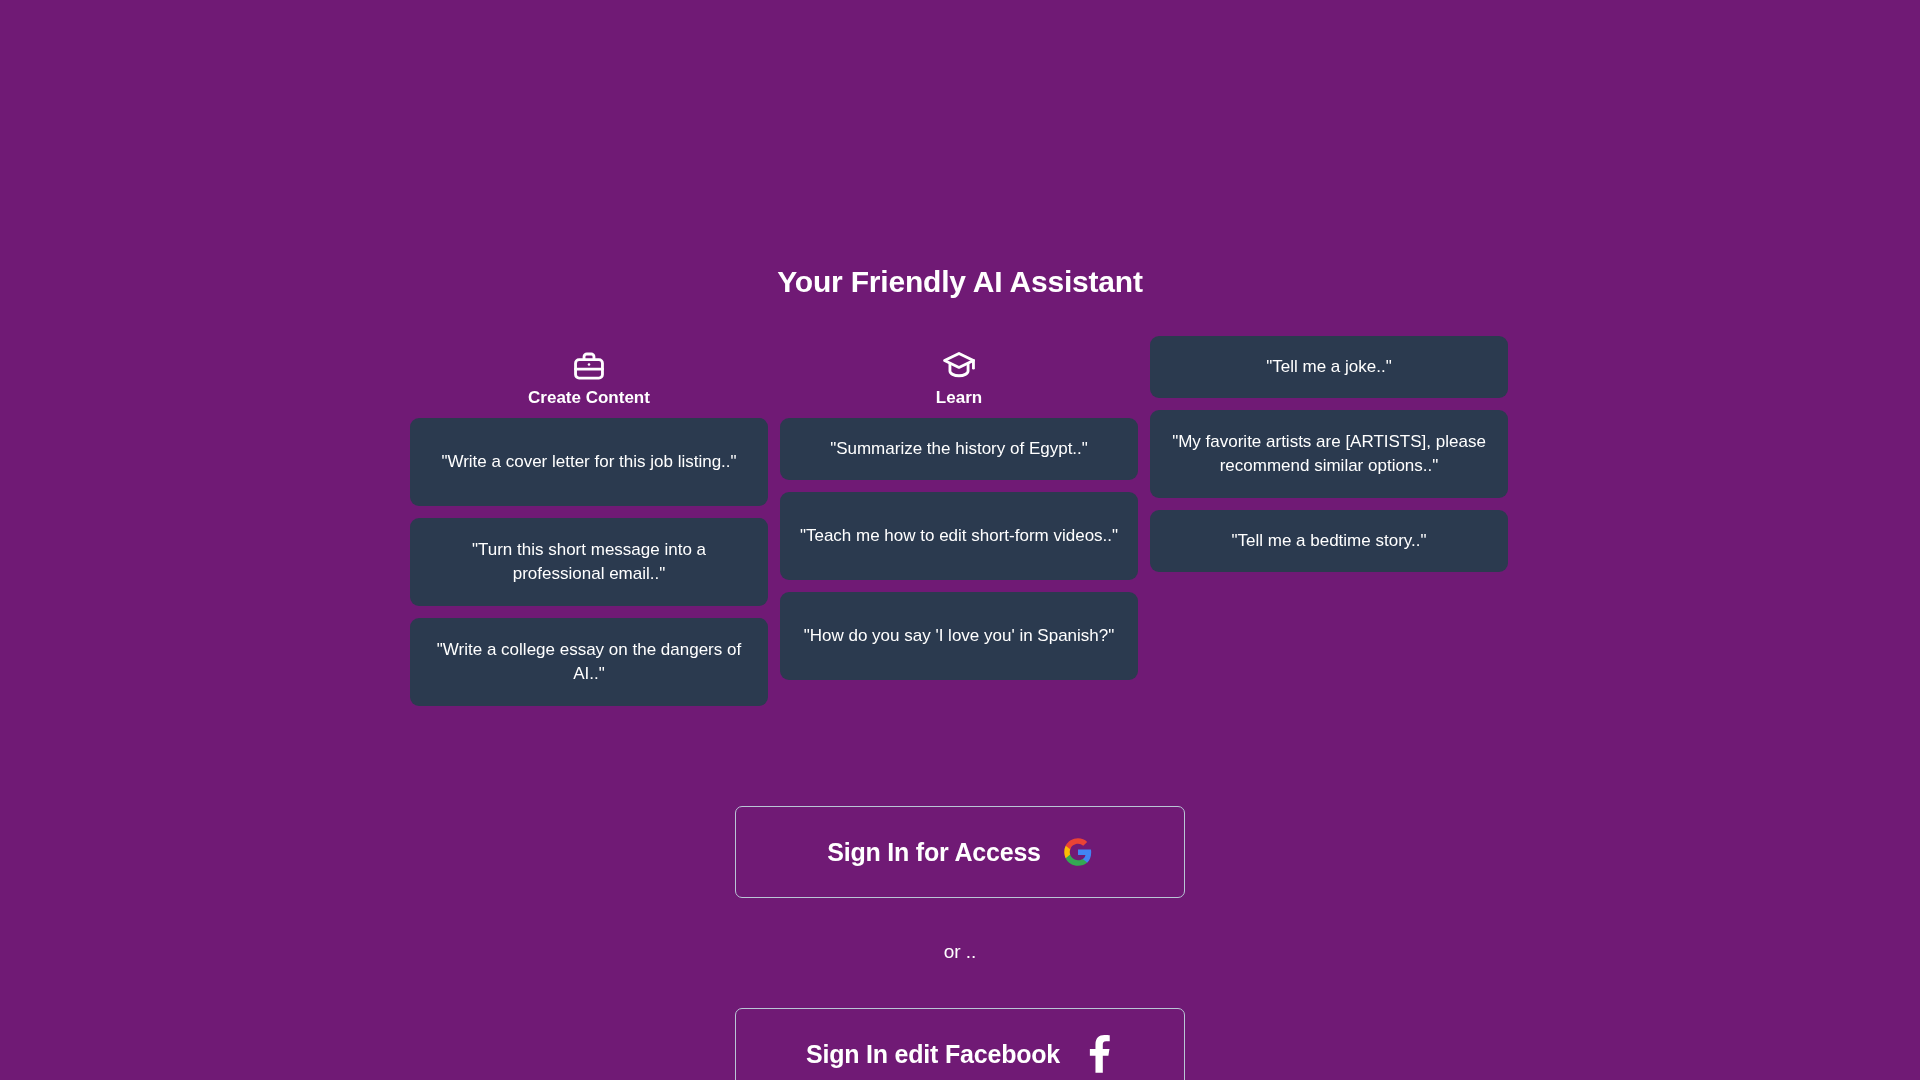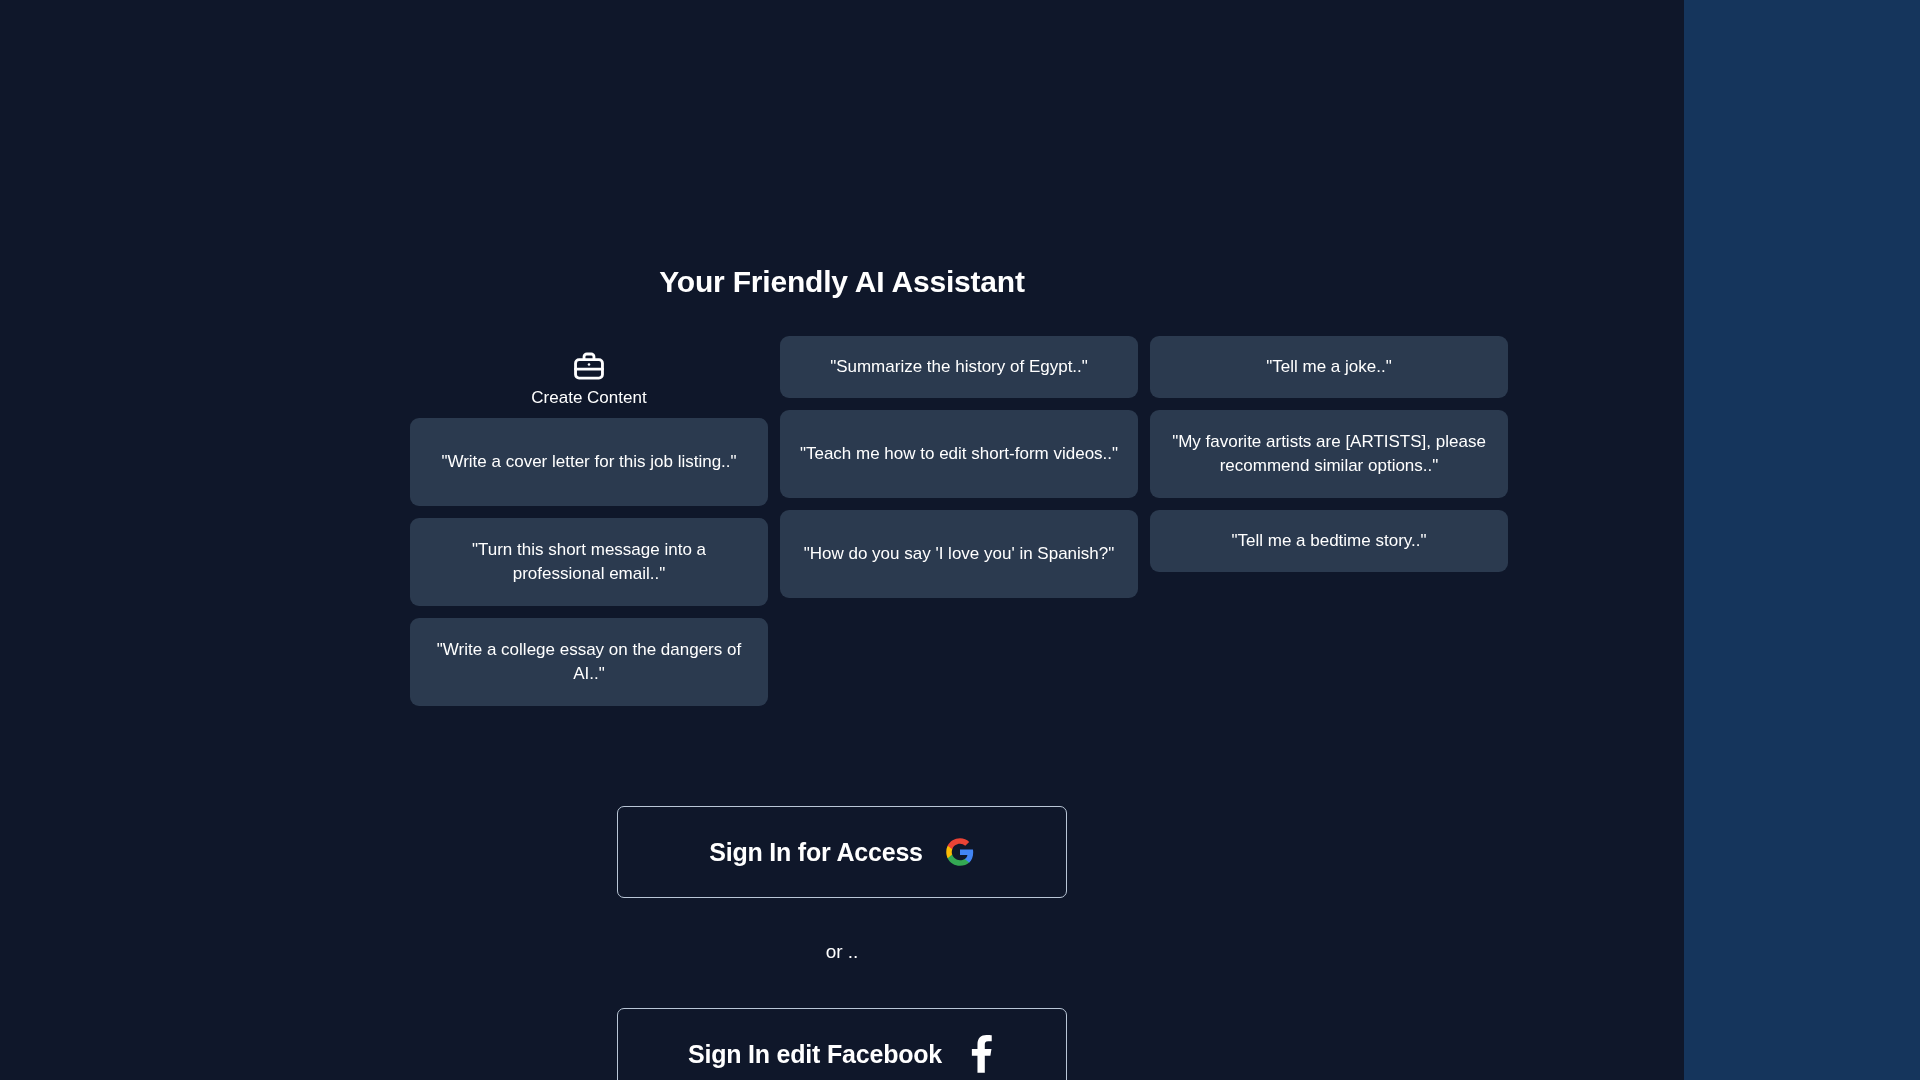--- a/index.html
+++ b/index.html
@@ -3,24 +3,24 @@
 <meta charset="utf-8">
 <style>
   * { margin:0; padding:0; box-sizing:border-box; }
   html,body{
     width:1920px; height:1080px;
     background:#15355c;
     font-family:"Liberation Sans", sans-serif;
     overflow:hidden;
   }
   #app{
-    width:1684px; height:1080px;
+    width:1920px; height:1080px;
     position:relative;
     display:flex; flex-direction:column; align-items:center;
-    background:#0f172a;
+    background:#701a75;
   }
 
   
   .page-title{
     position:absolute; top:265px; left:0; right:0;
     text-align:center;
     color:#ffffff;
     font-size:30px;
     font-weight:bold;
     letter-spacing:-0.2px;
@@ -47,21 +47,21 @@
   .cat-icon{
     width:34px; height:34px;
     display:flex; align-items:center; justify-content:center;
     color:#ffffff;
     margin-bottom:6px;
   }
   .cat-icon svg{ display:block; width:100%; height:100%; }
   .cat-label{
     color:#ffffff;
     font-size:17px;
-    font-weight:400;
+    font-weight:700;
     line-height:1.1;
   }
 
   .cards{ display:flex; flex-direction:column; gap:12px; }
 
   .card{
     background:#2b3a4f;
     border-radius:9px;
     color:#ffffff;
     font-size:17px;
@@ -132,20 +132,30 @@
         <span class="cat-label">Create Content</span>
       </div>
       <div class="cards">
         <div class="card tall">"Write a cover letter for this job listing.."</div>
         <div class="card tall">"Turn this short message into a professional email.."</div>
         <div class="card tall">"Write a college essay on the dangers of AI.."</div>
       </div>
     </div>
 
     <div class="col">
+      <div class="cat-head">
+        <span class="cat-icon">
+          <svg viewBox="0 0 24 24" fill="none" stroke="currentColor" stroke-width="2" stroke-linecap="round" stroke-linejoin="round">
+            <path d="M12 3.2 1.8 8.1 12 13l10.2-4.9L12 3.2z"></path>
+            <path d="M5.6 10.3v5.2c0 1.9 2.9 3.4 6.4 3.4s6.4-1.5 6.4-3.4v-5.2"></path>
+            <path d="M22.2 8.1v5.4"></path>
+          </svg>
+        </span>
+        <span class="cat-label">Learn</span>
+      </div>
       <div class="cards">
         <div class="card">"Summarize the history of Egypt.."</div>
         <div class="card tall">"Teach me how to edit short-form videos.."</div>
         <div class="card tall">"How do you say 'I love you' in Spanish?"</div>
       </div>
     </div>
 
     <div class="col">
       <div class="cards">
         <div class="card">"Tell me a joke.."</div>

